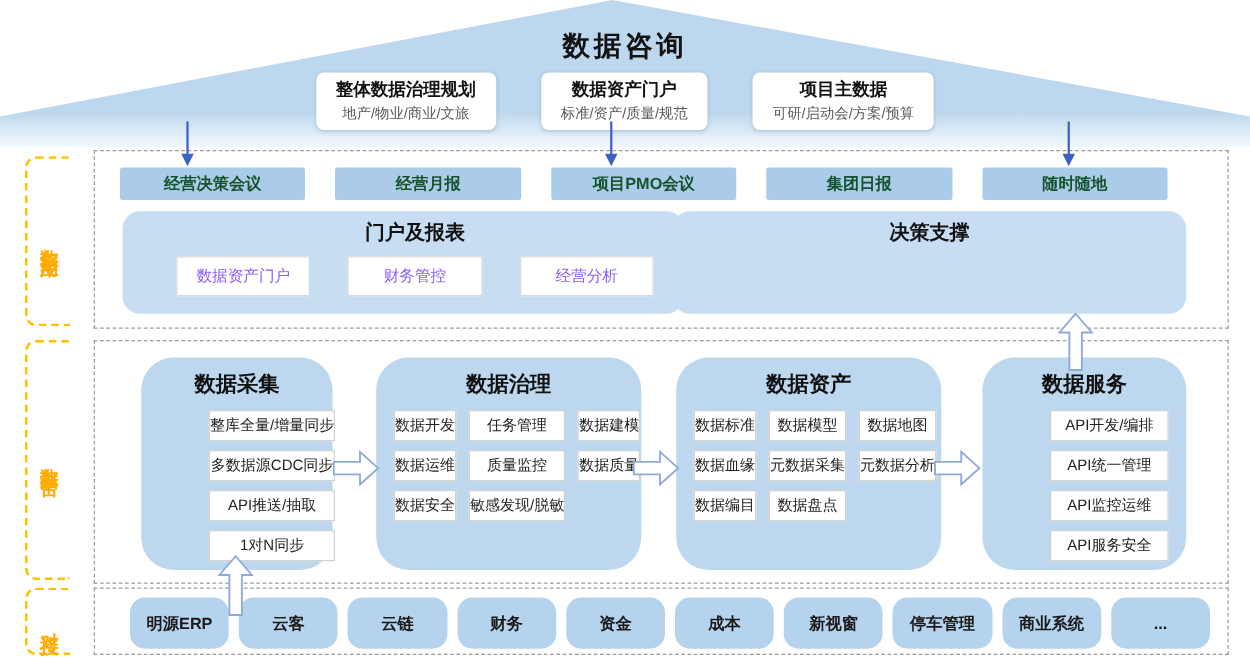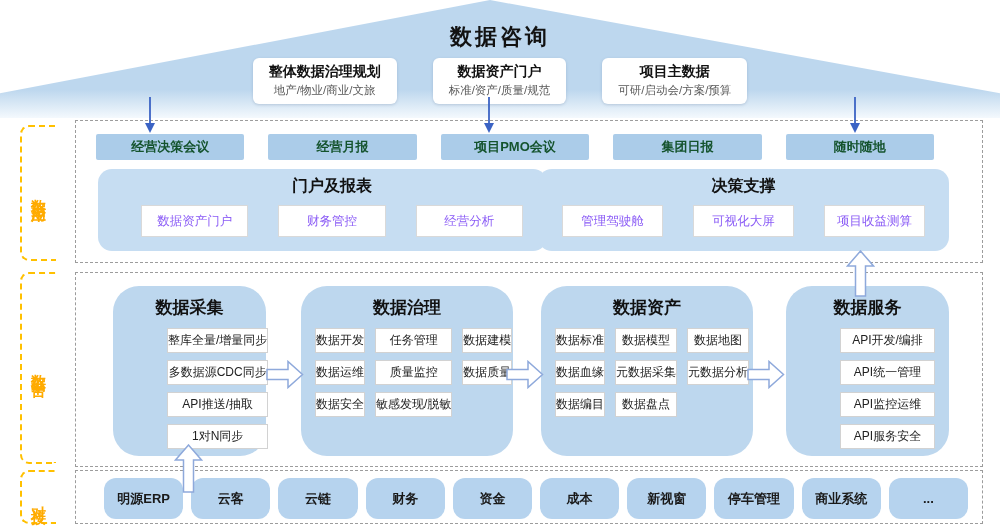--- a/index.html
+++ b/index.html
@@ -155,28 +155,20 @@
 
         <div class="gitem">数据资产门户</div>
 
         <div class="gitem">财务管控</div>
 
         <div class="gitem">经营分析</div>
       </div>
   </div>
   <div class="group" id="group-decision">
     <div class="group-title">决策支撑</div>
-    <div class="group-items">
-
-        <div class="gitem">管理驾驶舱</div>
-
-        <div class="gitem">可视化大屏</div>
-
-        <div class="gitem">项目收益测算</div>
-      </div>
   </div>
 </div>
 
 <div class="dashed" id="sec-mid">
   <div class="pcol" id="pcol-1">
     <div class="pcol-title">数据采集</div>
     <div class="pcol-items cols1">
 
     <div class="pitem">整库全量/增量同步</div>
         <div class="pitem">多数据源CDC同步</div>

